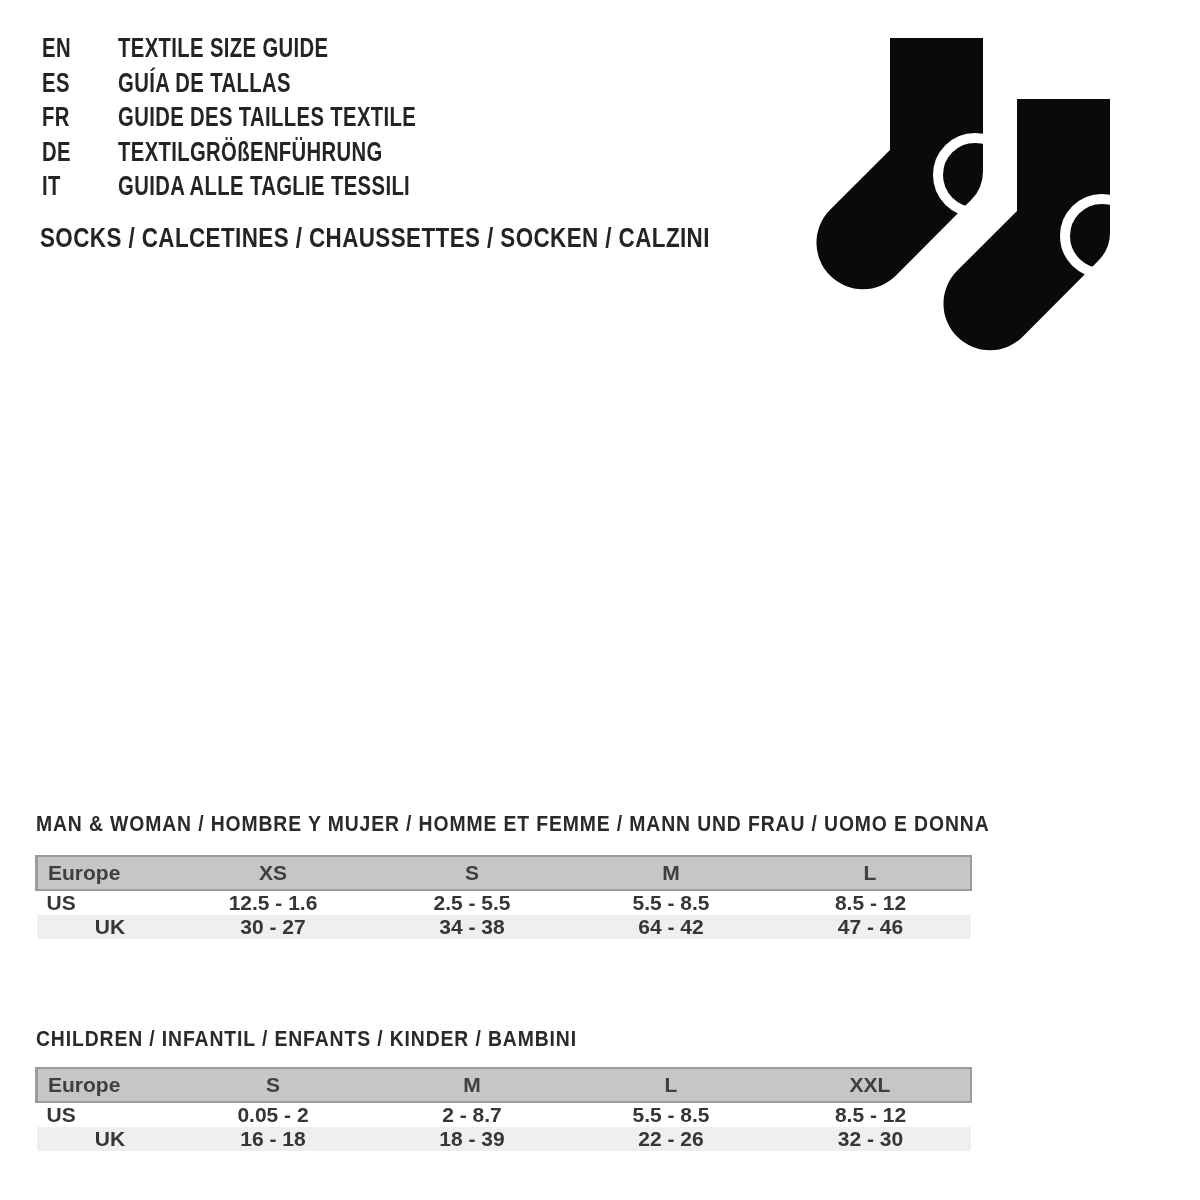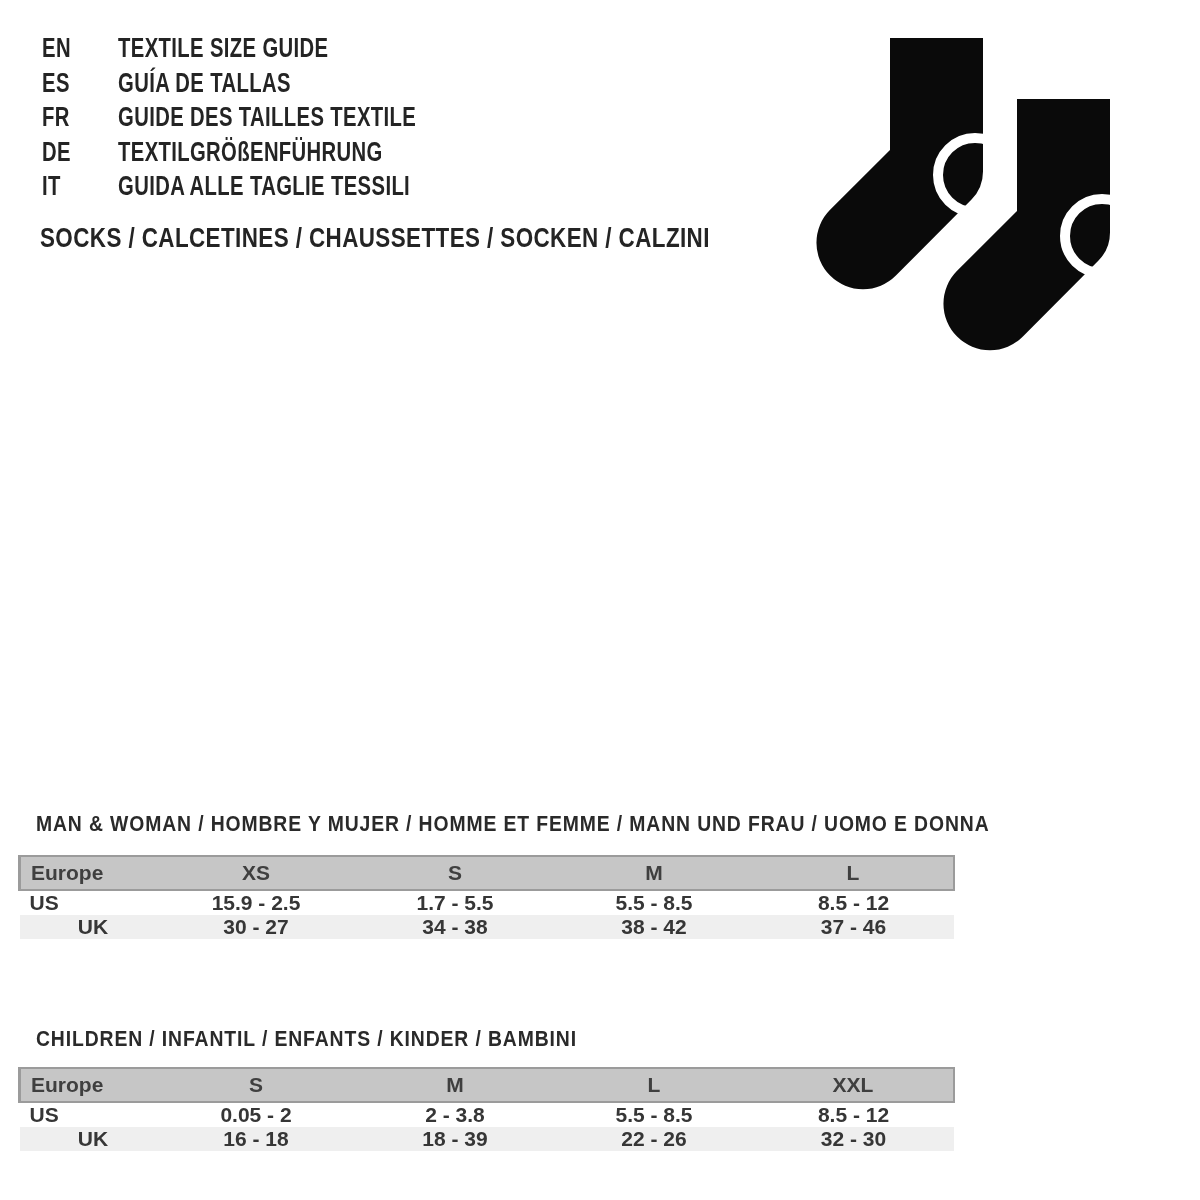--- a/index.html
+++ b/index.html
@@ -32,21 +32,21 @@
 
   
   .table-title{
     position:absolute;left:36px;white-space:nowrap;
     font-size:22px;line-height:24px;letter-spacing:1px;color:#2a2a2a;
     transform:scaleX(.88);transform-origin:left center;}
   .t1-title{top:812px;}
   .t2-title{top:1027px;}
 
   table.size-table{
-    position:absolute;left:18px;width:934px;border-collapse:collapse;table-layout:fixed;
+    position:absolute;left:35px;width:934px;border-collapse:collapse;table-layout:fixed;
     font-size:21px;color:var(--table_text);}
   .t1{top:855px;}
   .t2{top:1067px;}
   .size-table th{
     height:34px;background:var(--header_bg);color:var(--header_text);
     font-weight:700;border-top:2px solid var(--header_border);
     border-bottom:2px solid var(--header_border);text-align:center;padding:0;}
   .size-table th:first-child{border-left:3px solid var(--header_border);text-align:left;padding-left:10px;}
   .size-table th:last-child{border-right:2px solid var(--header_border);}
   .size-table td{height:15px;text-align:center;padding:0;background:#fff;}
@@ -109,31 +109,31 @@
         <th>Europe</th>
         <th>XS</th>
         <th>S</th>
         <th>M</th>
         <th>L</th>
       </tr>
     </thead>
     <tbody>
       <tr>
         <td>US</td>
-        <td>15.9 - 2.5</td>
-        <td>1.7 - 5.5</td>
+        <td>12.5 - 1.6</td>
+        <td>2.5 - 5.5</td>
         <td>5.5 - 8.5</td>
         <td>8.5 - 12</td>
       </tr>
       <tr class="alt">
         <td>UK</td>
         <td>30 - 27</td>
         <td>34 - 38</td>
-        <td>38 - 42</td>
-        <td>37 - 46</td>
+        <td>64 - 42</td>
+        <td>47 - 46</td>
       </tr>
     </tbody>
   </table>
 
   <div class="table-title t2-title">CHILDREN / INFANTIL / ENFANTS / KINDER / BAMBINI</div>
 
   <table class="size-table t2">
     <colgroup>
         <col style="width:137px">
         <col style="width:199px">
@@ -147,21 +147,21 @@
         <th>S</th>
         <th>M</th>
         <th>L</th>
         <th>XXL</th>
       </tr>
     </thead>
     <tbody>
       <tr>
         <td>US</td>
         <td>0.05 - 2</td>
-        <td>2 - 3.8</td>
+        <td>2 - 8.7</td>
         <td>5.5 - 8.5</td>
         <td>8.5 - 12</td>
       </tr>
       <tr class="alt">
         <td>UK</td>
         <td>16 - 18</td>
         <td>18 - 39</td>
         <td>22 - 26</td>
         <td>32 - 30</td>
       </tr>

